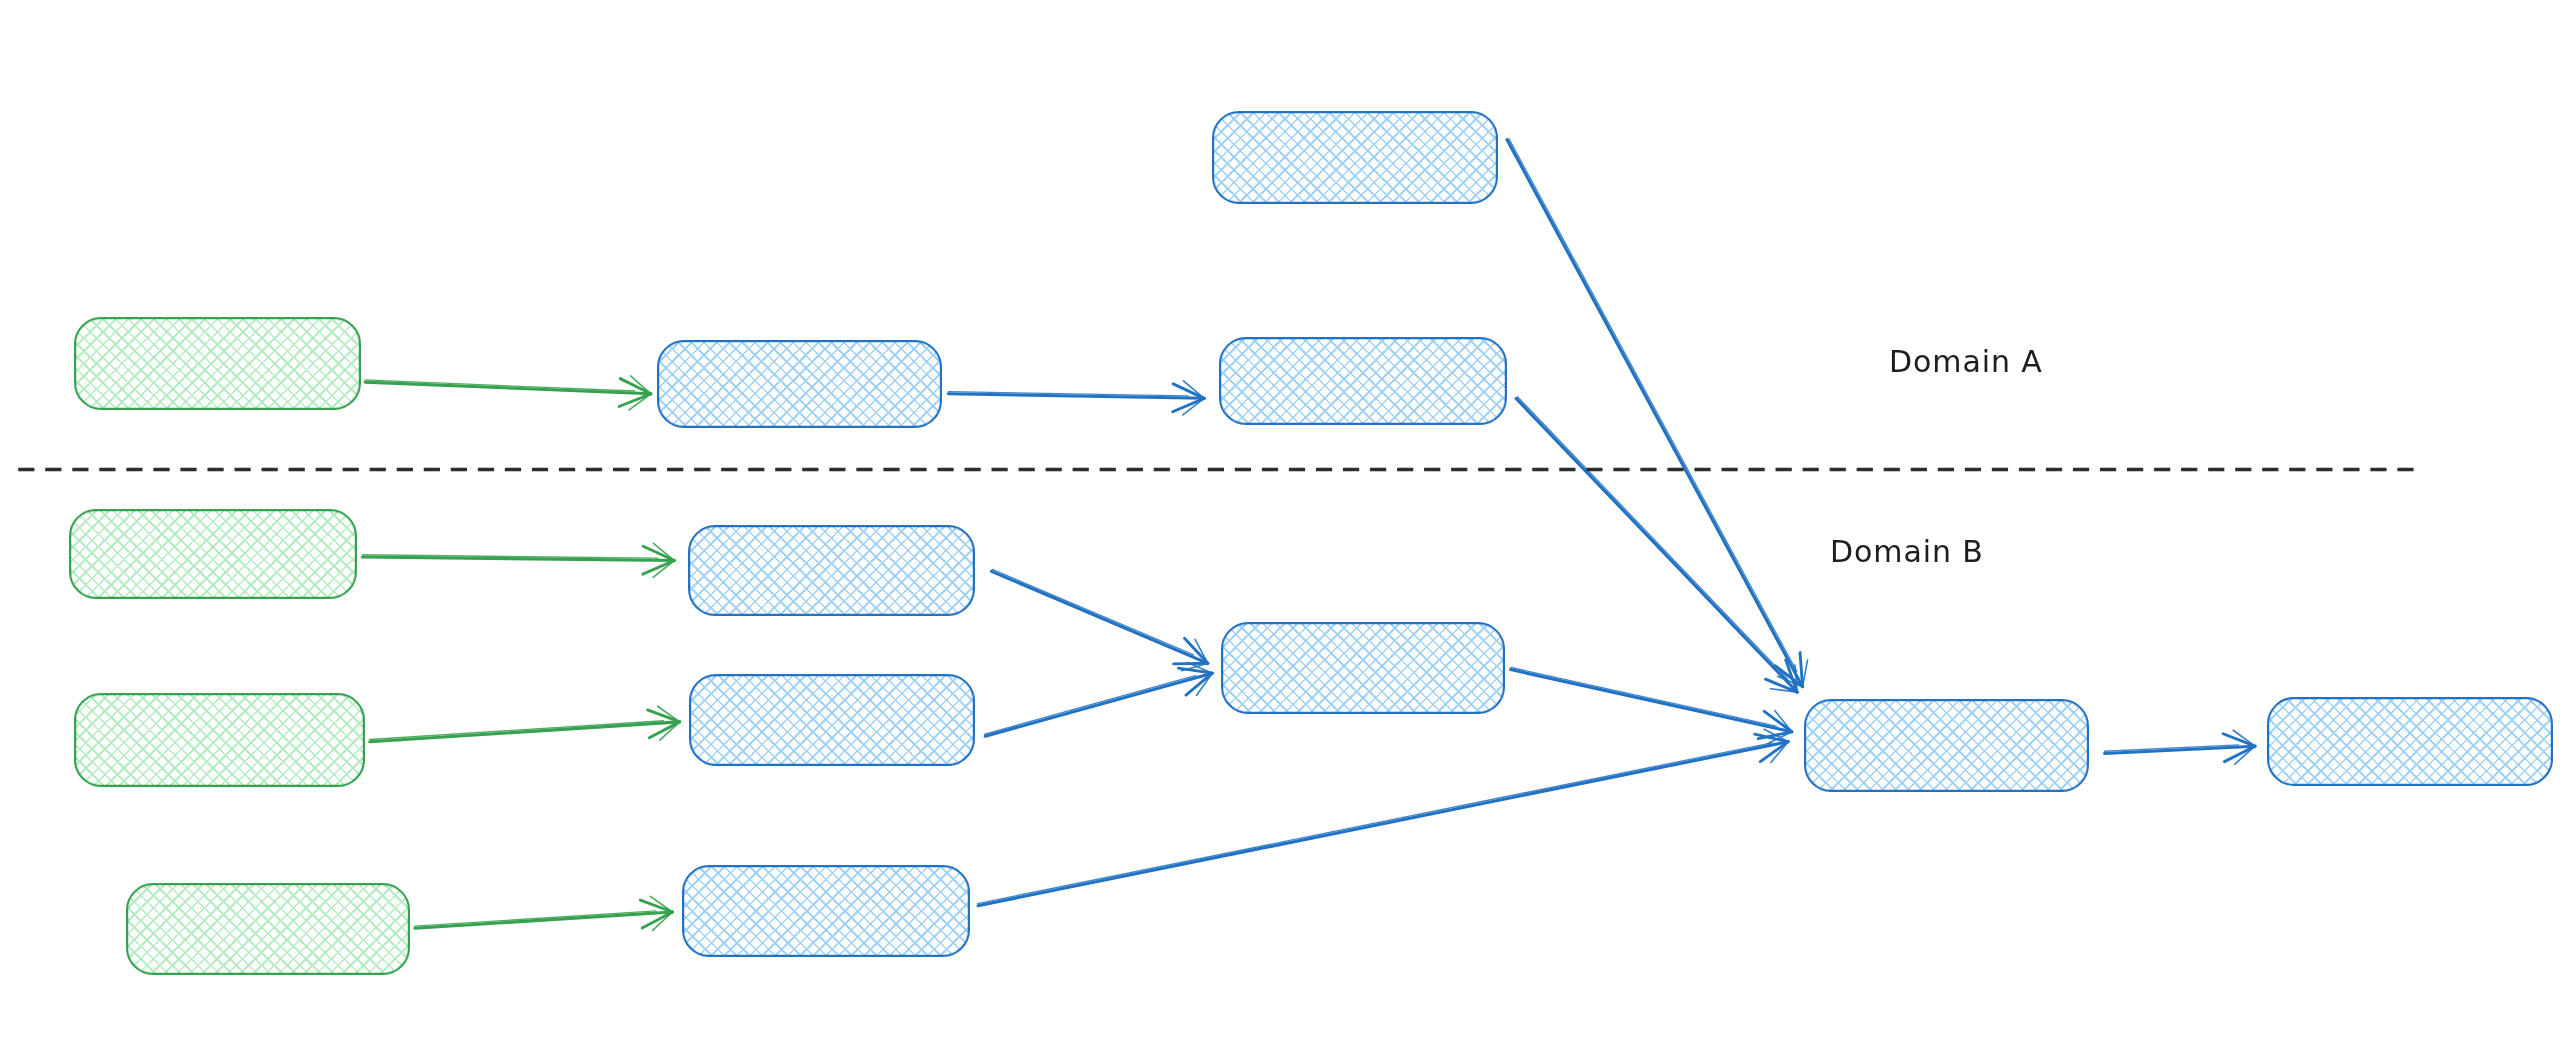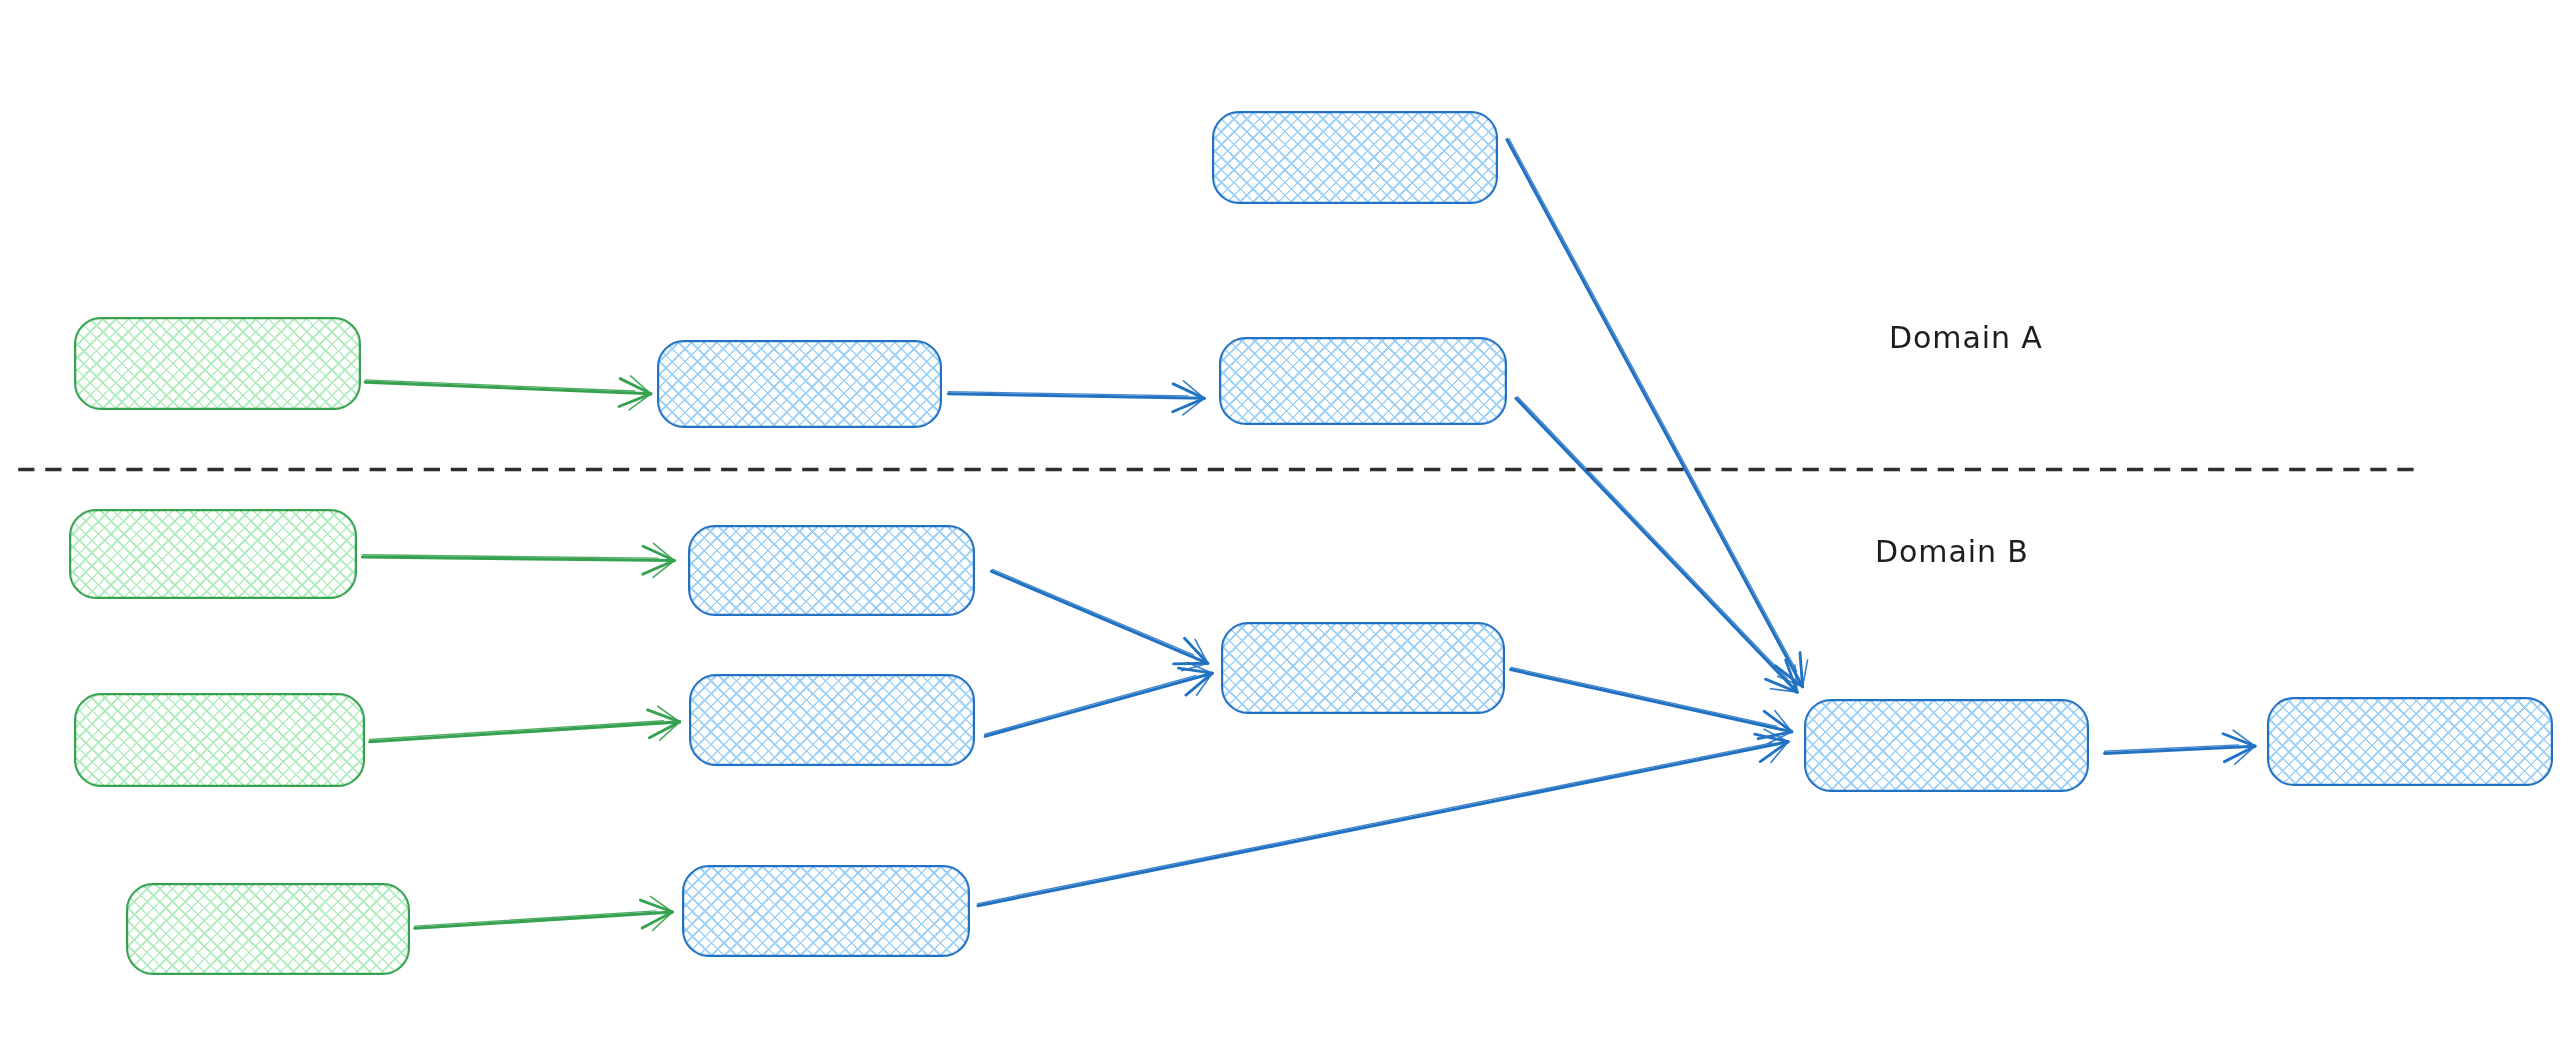--- a/index.html
+++ b/index.html
@@ -144,22 +144,22 @@
       <g>
         <line x1="2335" y1="836" x2="2502" y2="828" stroke="#2272c4" stroke-width="3.4" stroke-linecap="round"></line>
         <line x1="2334.885161630821" y1="833.6027490433906" x2="2483.9057794562514" y2="826.4640368122323" stroke="#2272c4" stroke-width="1.5" stroke-linecap="round" opacity="0.85"></line>
         <line x1="2502" y1="828" x2="2466.600943549597" y2="814.1830972203904" stroke="#2272c4" stroke-width="3.2" stroke-linecap="round"></line>
         <line x1="2502" y1="828" x2="2468.0837841553557" y2="845.1373948655998" stroke="#2272c4" stroke-width="3.2" stroke-linecap="round"></line>
         <line x1="2502" y1="828" x2="2477.796918633896" y2="810.2740063075225" stroke="#2272c4" stroke-width="1.8" stroke-linecap="round" opacity="0.9"></line>
         <line x1="2502" y1="828" x2="2479.6021577696297" y2="847.9583732659612" stroke="#2272c4" stroke-width="1.8" stroke-linecap="round" opacity="0.9"></line>
       </g>
       <line x1="20" y1="521" x2="2678" y2="521" stroke="#2e2e2e" stroke-width="4" stroke-dasharray="18 12"></line>
     </svg>
-  <div class="domain-label" style="left: 1889px; top: 320px;">Domain A</div>
-  <div class="domain-label" style="left: 1875px; top: 534px;">Domain B</div>
+  <div class="domain-label" style="left: 1889px; top: 344px;">Domain A</div>
+  <div class="domain-label" style="left: 1830px; top: 534px;">Domain B</div>
   <div>
       <div class="node blue" style="left: 1212px; top: 111px; width: 286px; height: 93px;"></div>
       <div class="node green" style="left: 74px; top: 317px; width: 287px; height: 93px;"></div>
       <div class="node blue" style="left: 657px; top: 340px; width: 285px; height: 88px;"></div>
       <div class="node blue" style="left: 1219px; top: 337px; width: 288px; height: 88px;"></div>
       <div class="node green" style="left: 69px; top: 509px; width: 288px; height: 90px;"></div>
       <div class="node blue" style="left: 688px; top: 525px; width: 287px; height: 91px;"></div>
       <div class="node green" style="left: 74px; top: 693px; width: 291px; height: 94px;"></div>
       <div class="node blue" style="left: 689px; top: 674px; width: 286px; height: 92px;"></div>
       <div class="node blue" style="left: 1221px; top: 622px; width: 284px; height: 92px;"></div>

